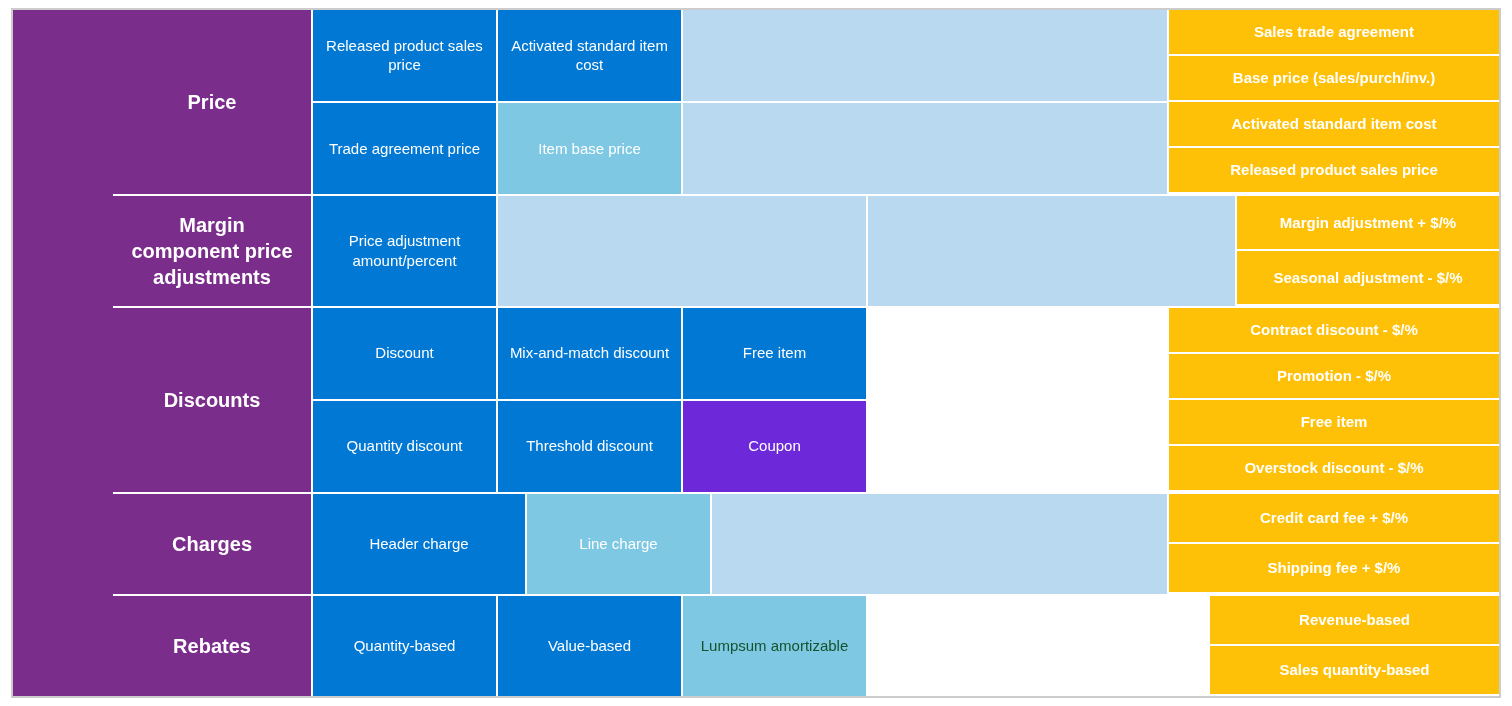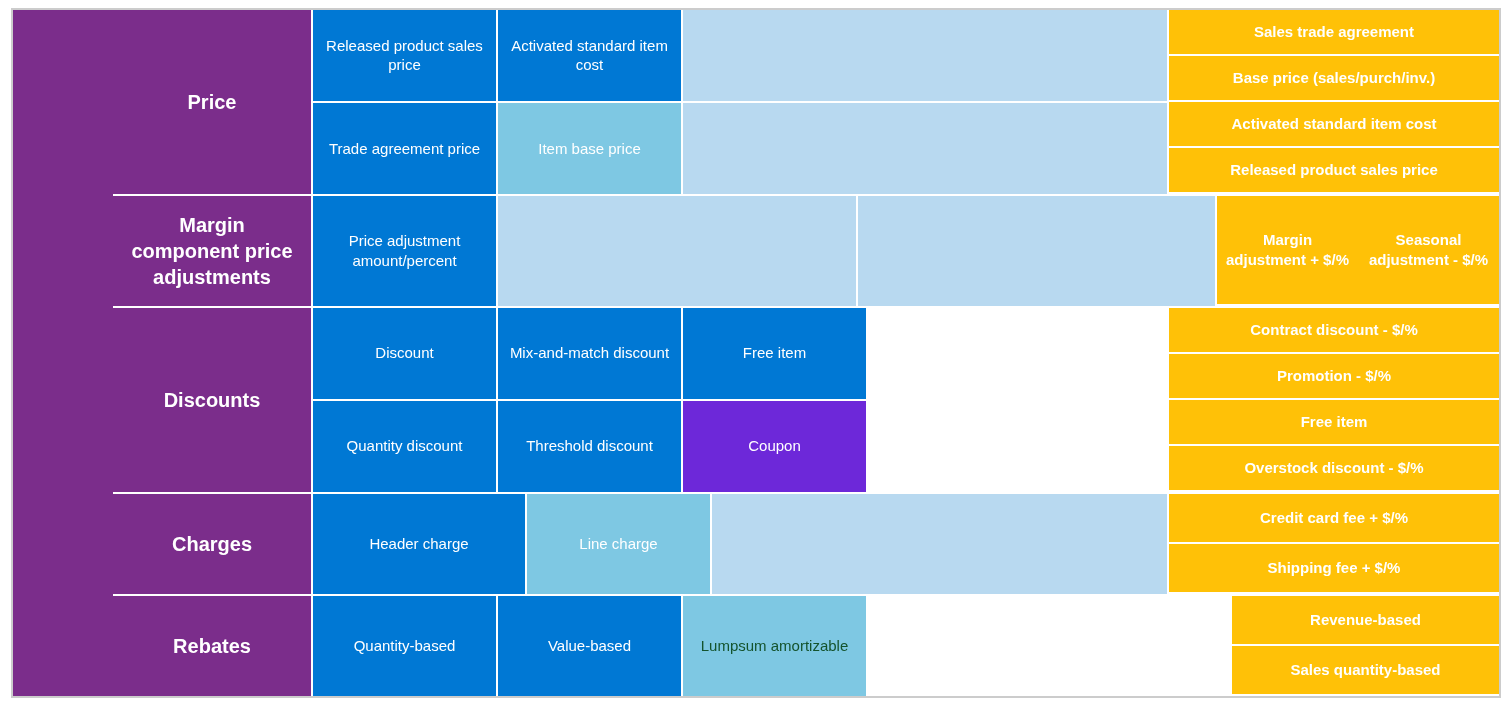--- a/index.html
+++ b/index.html
@@ -170,21 +170,21 @@
         <div class="cat-cell">
           <span class="cat-cell-text">Margin component price adjustments</span>
         </div>
         <div class="mid-area">
           <div class="mid-row">
             <div class="blue-cell" style="width: 185px; flex-shrink: 0;">Price adjustment amount/percent</div>
             <div style="background: rgb(184, 217, 240); flex: 1 1 0%; border-right: 2px solid rgb(255, 255, 255);"></div>
             <div style="background: rgb(184, 217, 240); flex: 1 1 0%; border-right: 2px solid rgb(255, 255, 255);"></div>
           </div>
         </div>
-        <div class="right-group" style="width: 282px; flex-shrink: 0; display: flex; flex-direction: row; height: 100%;">
+        <div class="right-group" style="width: 262px; flex-shrink: 0; display: flex; flex-direction: column; height: 100%;">
           <div class="right-item" style="flex: 1 1 0%;">Margin adjustment + $/%</div>
           <div class="right-item" style="flex: 1 1 0%;">Seasonal adjustment - $/%</div>
         </div>
       </div>
       <div class="row" style="flex: 2.2 1 0%; border-bottom: 2px solid rgb(255, 255, 255);">
         <div class="cat-cell">
           <span class="cat-cell-text">Discounts</span>
         </div>
         <div class="mid-area">
           <div class="mid-row">
@@ -225,19 +225,19 @@
         <div class="cat-cell">
           <span class="cat-cell-text">Rebates</span>
         </div>
         <div class="mid-area">
           <div class="mid-row">
             <div class="blue-cell" style="width: 185px; flex-shrink: 0;">Quantity-based</div>
             <div class="blue-cell" style="width: 185px; flex-shrink: 0;">Value-based</div>
             <div class="lightblue-cell" style="background: rgb(126, 200, 227); color: #14532d; width: 185px; flex-shrink: 0;">Lumpsum amortizable</div>
           </div>
         </div>
-        <div class="right-group" style="width: 267px; flex-shrink: 0; display: flex; flex-direction: column; height: 100%;">
+        <div class="right-group" style="width: 289px; flex-shrink: 0; display: flex; flex-direction: column; height: 100%;">
           <div class="right-item" style="flex: 1 1 0%;">Revenue-based</div>
           <div class="right-item" style="flex: 1 1 0%;">Sales quantity-based</div>
         </div>
       </div>
     </div>
 </div>
 
 </body></html>

